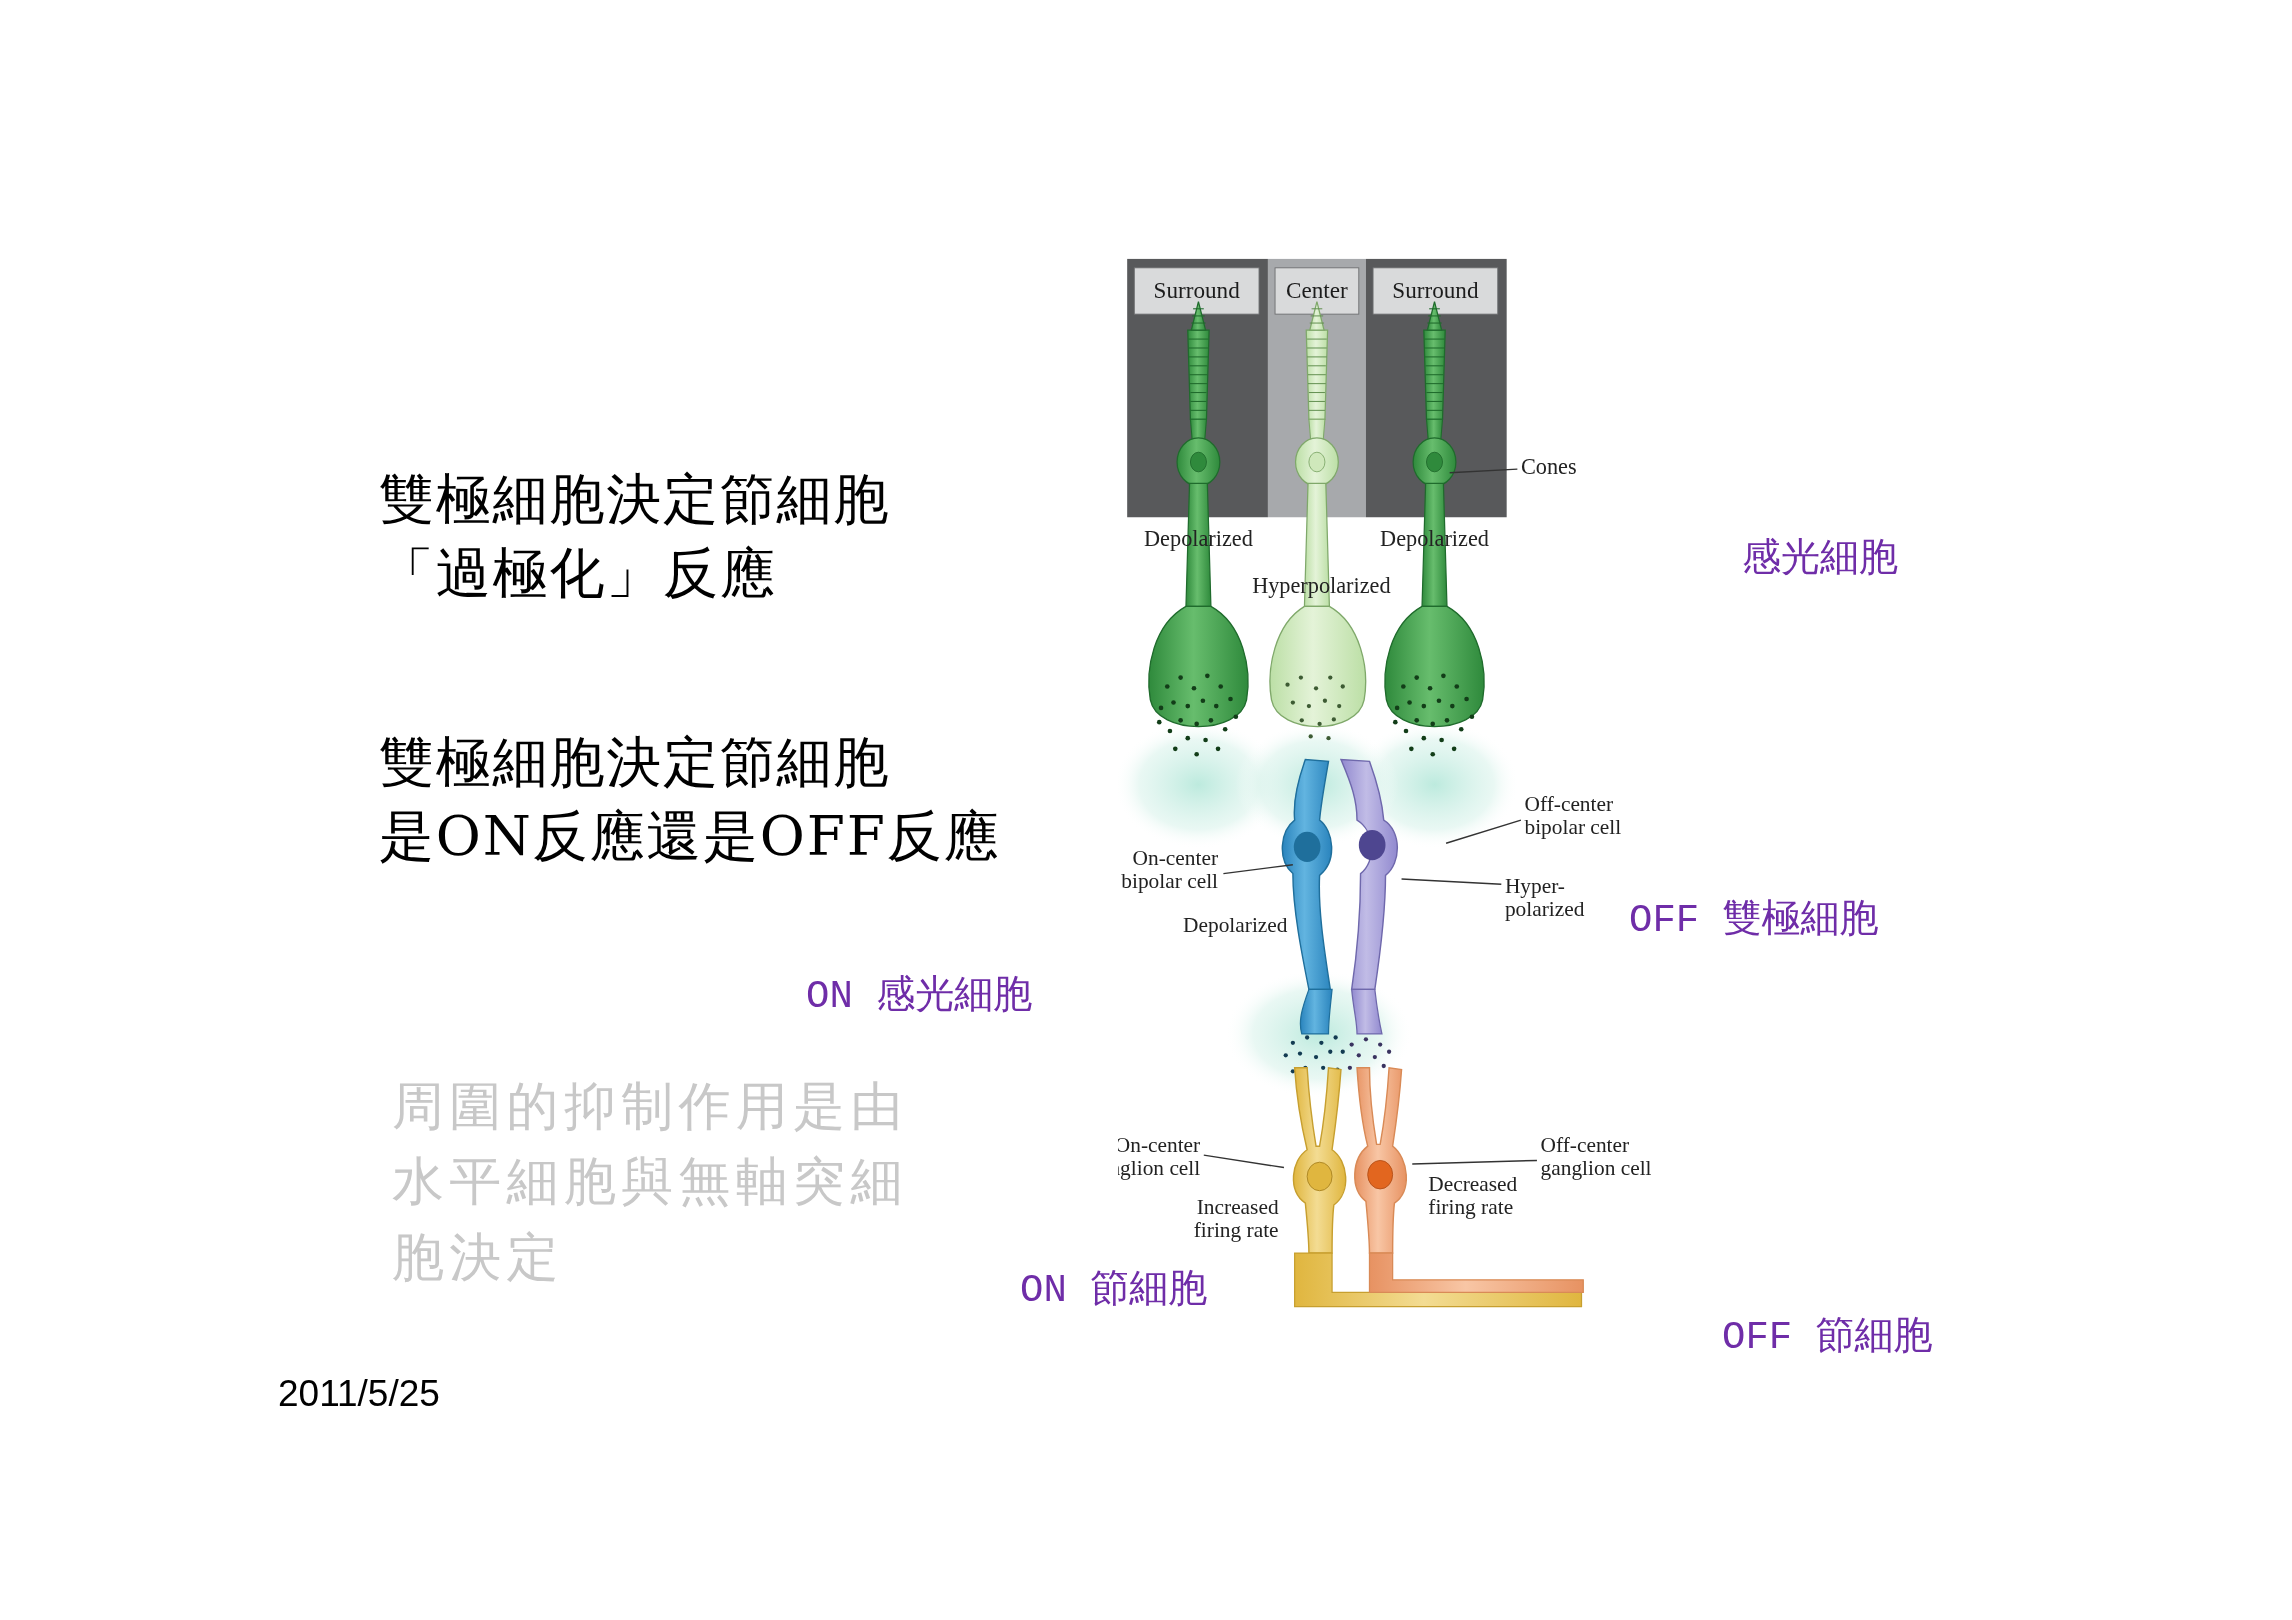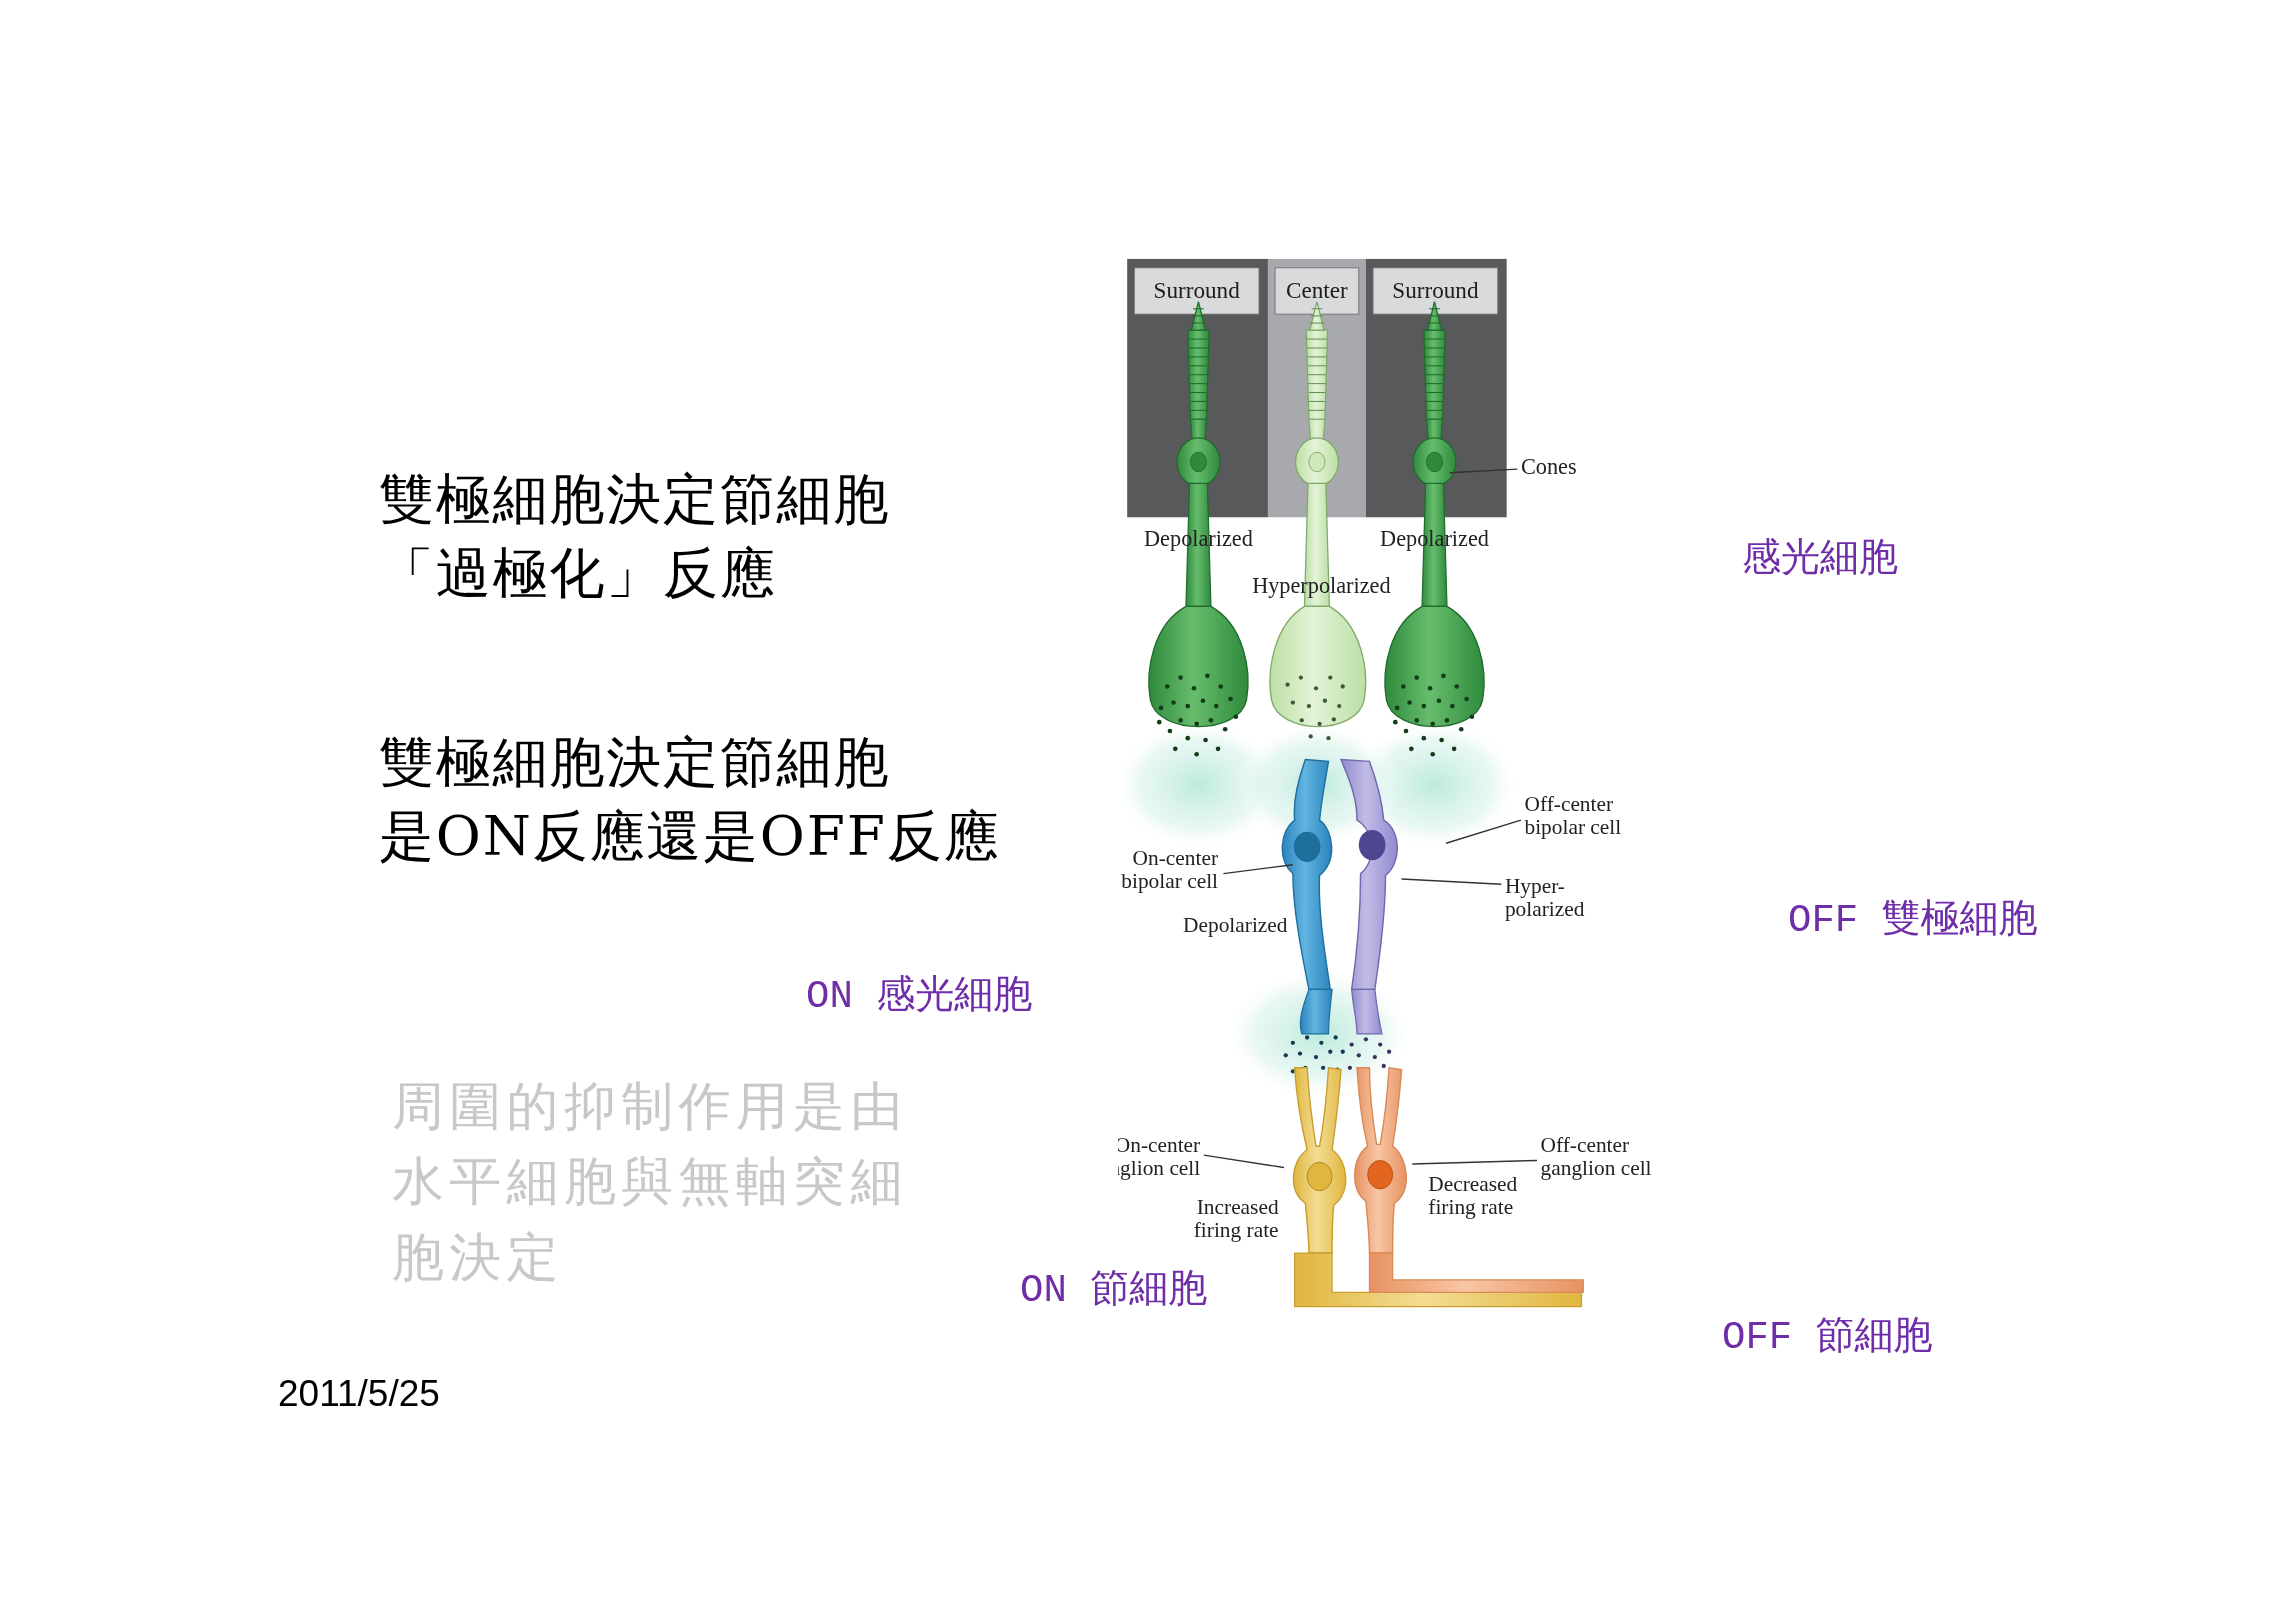--- a/index.html
+++ b/index.html
@@ -24,21 +24,21 @@
 
   
   .anno{
     position:absolute;
     color:#6f2da8;
     font-family:Liberation Mono, monospace;
     font-size:39px;
     white-space:nowrap;
   }
   #anno-cones{left:1742px;top:530px;}
-  #anno-off-bipolar{left:1788px;top:891px;text-align:right;}
+  #anno-off-bipolar{left:1629px;top:891px;text-align:right;}
   #anno-on-bipolar{left:806px;top:967px;}
   #anno-on-ganglion{left:1020px;top:1261px;}
   #anno-off-ganglion{left:1722px;top:1265px;margin-top:43px;}
 
   
   #date-text{
     position:absolute;left:278px;top:1373px;
     font-size:37px;color:#000;font-family:"Liberation Sans",sans-serif;
   }
 

